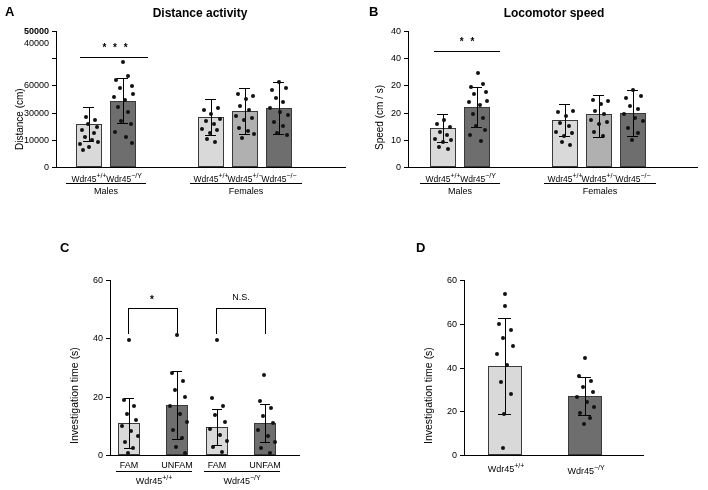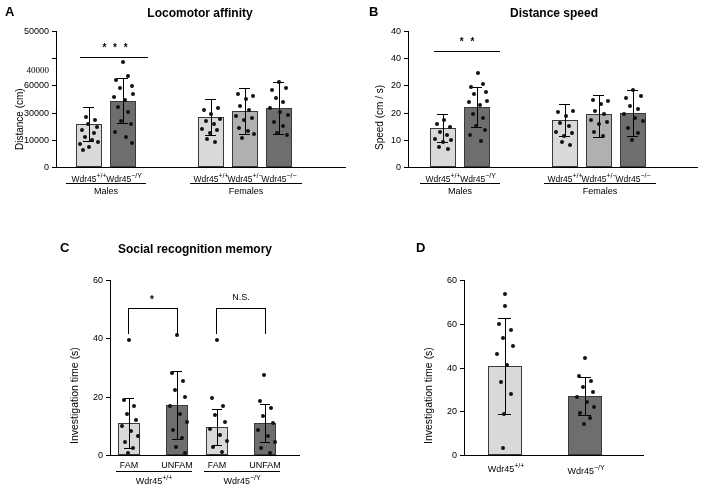--- a/index.html
+++ b/index.html
@@ -21,40 +21,40 @@
   .sig{position:absolute;font-size:10px;font-weight:bold;white-space:nowrap;text-align:center;letter-spacing:2px;}
   .sigbar{position:absolute;background:#000;height:1px;}
   .sigtick{position:absolute;background:#000;width:1px;}
   sup{font-size:7px;vertical-align:super;}
 </style>
 </head>
 <body>
 
 <div class="panel" style="left:0;top:0;width:354px;height:220px;">
   <div class="plabel" style="left:5px;top:4px;">A</div>
-  <div class="ptitle" style="left:80px;top:6px;width:240px;">Locomotor affinity</div>
+  <div class="ptitle" style="left:80px;top:6px;width:240px;">Distance activity</div>
 
   <div class="ylabel" style="left:14px;top:150px;">Distance (cm)</div>
 
   <div class="axis-line" style="left:56px;top:31px;width:1px;height:136px;"></div>
   <div class="axis-line" style="left:56px;top:167px;width:290px;height:1px;"></div>
 
   <div class="tick" style="left:52px;top:167px;"></div>
   <div class="tick" style="left:52px;top:139.8px;"></div>
   <div class="tick" style="left:52px;top:112.6px;"></div>
   <div class="tick" style="left:52px;top:85.4px;"></div>
   <div class="tick" style="left:52px;top:58.2px;"></div>
   <div class="tick" style="left:52px;top:31px;"></div>
 
   <div class="ticklabel" style="left:4px;top:162px;width:45px;">0</div>
   <div class="ticklabel" style="left:4px;top:134.8px;width:45px;">10000</div>
   <div class="ticklabel" style="left:4px;top:107.6px;width:45px;">30000</div>
   <div class="ticklabel" style="left:4px;top:80.4px;width:45px;">60000</div>
-  <div class="ticklabel" style="left:4px;top:65px;width:45px;font-family:Liberation Serif, serif;">40000</div>
-  <div class="ticklabel" style="left:4px;top:26px;width:45px;">50000</div>
+  <div class="ticklabel" style="left:4px;top:38px;width:45px;">40000</div>
+  <div class="ticklabel" style="left:4px;top:26px;width:45px;font-weight:bold;">50000</div>
 
   <div class="sigbar" style="left:80px;top:57px;width:68px;"></div>
   <div class="sig" style="left:84px;top:42px;width:64px;">* * *</div>
 
   <div class="bar" style="left:76px;top:124px;width:26px;height:43px;background:#d9d9d9;"></div>
   <div class="err" style="left:88.5px;top:107px;height:34px;"></div>
   <div class="errcap" style="left:83px;top:107px;width:11px;"></div>
   <div class="errcap" style="left:83px;top:141px;width:11px;"></div>
   <div class="dot" style="left:80px;top:128px;"></div>
   <div class="dot" style="left:86px;top:122px;"></div>
@@ -156,21 +156,21 @@
   </div>
 
   <div class="gline" style="left:66px;top:183px;width:80px;"></div>
   <div class="gline" style="left:190px;top:183px;width:112px;"></div>
   <div class="grouplabel" style="left:76px;top:186px;width:60px;">Males</div>
   <div class="grouplabel" style="left:216px;top:186px;width:60px;">Females</div>
 </div>
 
 <div class="panel" style="left:354px;top:0;width:354px;height:220px;">
   <div class="plabel" style="left:15px;top:4px;">B</div>
-  <div class="ptitle" style="left:80px;top:6px;width:240px;">Distance speed</div>
+  <div class="ptitle" style="left:80px;top:6px;width:240px;">Locomotor speed</div>
 
   <div class="ylabel" style="left:20px;top:150px;">Speed (cm / s)</div>
 
   <div class="axis-line" style="left:54px;top:31px;width:1px;height:136px;"></div>
   <div class="axis-line" style="left:54px;top:167px;width:290px;height:1px;"></div>
 
   <div class="tick" style="left:50px;top:167px;"></div>
   <div class="tick" style="left:50px;top:139.8px;"></div>
   <div class="tick" style="left:50px;top:112.6px;"></div>
   <div class="tick" style="left:50px;top:85.4px;"></div>
@@ -284,21 +284,20 @@
   </div>
 
   <div class="gline" style="left:66px;top:183px;width:80px;"></div>
   <div class="gline" style="left:190px;top:183px;width:112px;"></div>
   <div class="grouplabel" style="left:76px;top:186px;width:60px;">Males</div>
   <div class="grouplabel" style="left:216px;top:186px;width:60px;">Females</div>
 </div>
 
 <div class="panel" style="left:0;top:232px;width:354px;height:258px;">
   <div class="plabel" style="left:60px;top:8px;">C</div>
-  <div class="ptitle" style="left:80px;top:10px;width:230px;">Social recognition memory</div>
 
   <div class="ylabel" style="left:68px;top:212px;font-size:10.5px;">Investigation time (s)</div>
 
   <div class="axis-line" style="left:110px;top:48px;width:1px;height:175px;"></div>
   <div class="axis-line" style="left:110px;top:223px;width:190px;height:1px;"></div>
 
   <div class="tick" style="left:106px;top:223px;"></div>
   <div class="tick" style="left:106px;top:164.7px;"></div>
   <div class="tick" style="left:106px;top:106.3px;"></div>
   <div class="tick" style="left:106px;top:48px;"></div>

